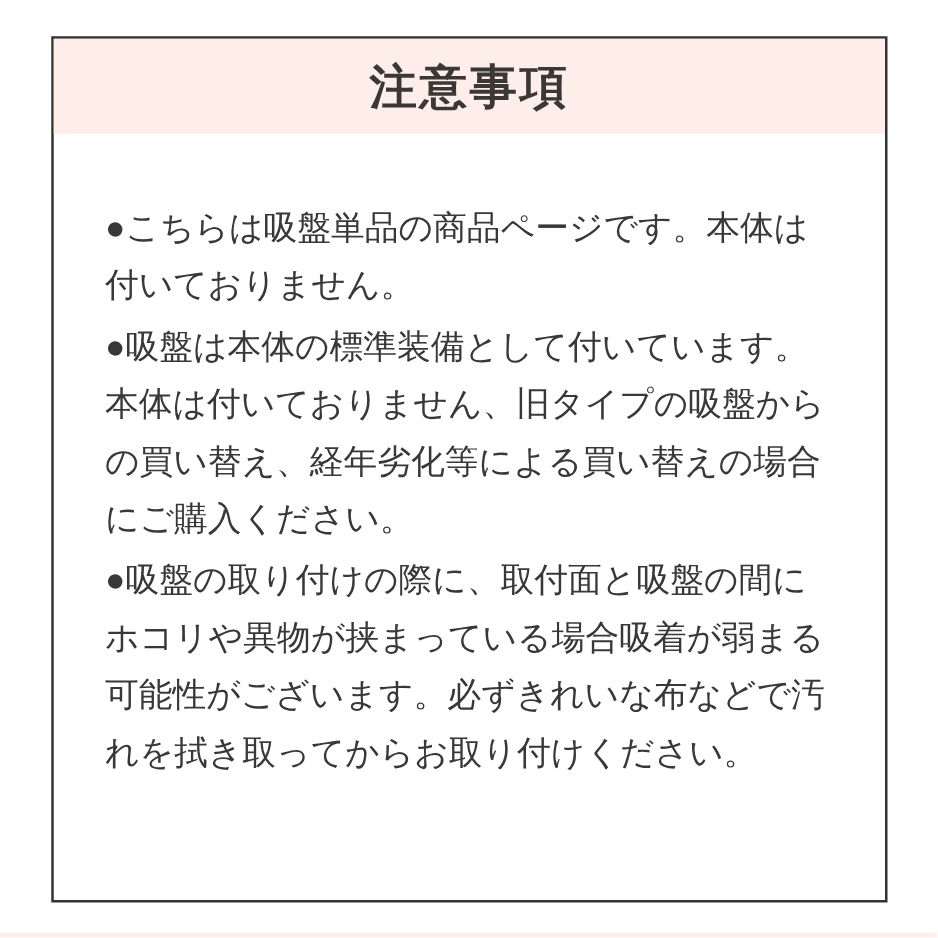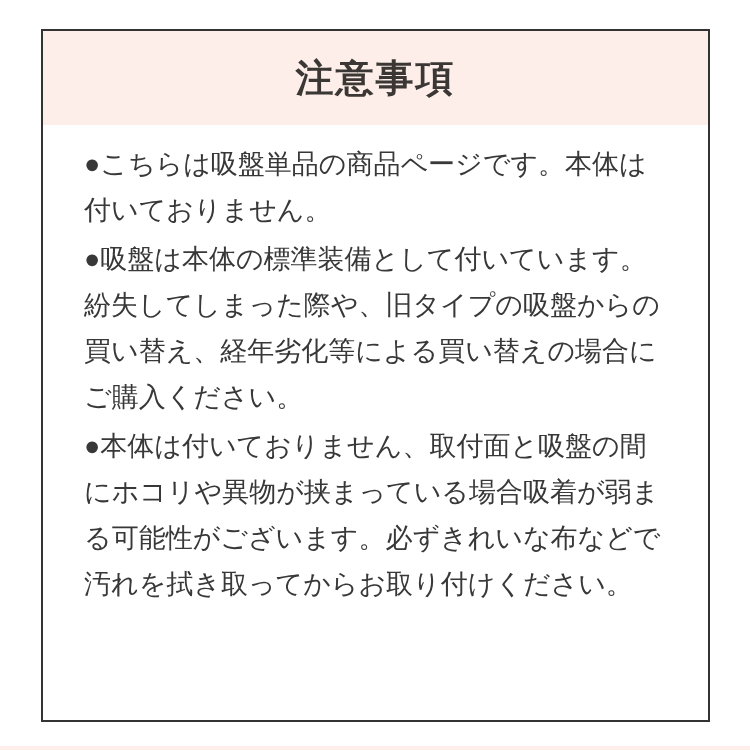--- a/index.html
+++ b/index.html
@@ -18,34 +18,35 @@
     position: absolute;
     left: 41px;
     top: 29px;
     width: 669px;
     height: 693px;
     box-sizing: border-box;
     border: 2px solid #333333;
     background: #ffffff;
   }
   .notice-header {
-    height: 94px;
+    height: 76px;
     background: #fdeee9;
     display: flex;
     align-items: center;
     justify-content: center;
   }
   .notice-title {
     font-size: 38px;
     font-weight: bold;
     color: #3b3734;
     letter-spacing: 2px;
   }
   .notice-body {
     padding: 16px 40px 0 41px;
+    margin-top: 36px;
   }
   .notice-item {
     margin: 0 0 3px 0;
     font-size: 27px;
     line-height: 46px;
     color: #383838;
     word-break: break-all;
     line-break: anywhere;
     text-align: left;
   }
@@ -69,23 +70,23 @@
   <div class="notice-card">
 
     <div class="notice-header">
       <span class="notice-title">注意事項</span>
     </div>
 
     <div class="notice-body">
 
       <p class="notice-item"><span class="bullet">●</span><span>こちらは吸盤単品の商品ページです。本体は付いておりません。</span></p>
 
-      <p class="notice-item"><span class="bullet">●</span><span>吸盤は本体の標準装備として付いています。紛失してしまった際や、旧タイプの吸盤からの買い替え、経年劣化等による買い替えの場合にご購入ください。</span></p>
+      <p class="notice-item"><span class="bullet">●</span><span>吸盤は本体の標準装備として付いています。本体は付いておりません、旧タイプの吸盤からの買い替え、経年劣化等による買い替えの場合にご購入ください。</span></p>
 
-      <p class="notice-item"><span class="bullet">●</span><span>本体は付いておりません、取付面と吸盤の間にホコリや異物が挟まっている場合吸着が弱まる可能性がございます。必ずきれいな布などで汚れを拭き取ってからお取り付けください。</span></p>
+      <p class="notice-item"><span class="bullet">●</span><span>吸盤の取り付けの際に、取付面と吸盤の間にホコリや異物が挟まっている場合吸着が弱まる可能性がございます。必ずきれいな布などで汚れを拭き取ってからお取り付けください。</span></p>
 
 
     </div>
   </div>
 
   <div class="bottom-strip"></div>
 
 </div>
 
 </body></html>

